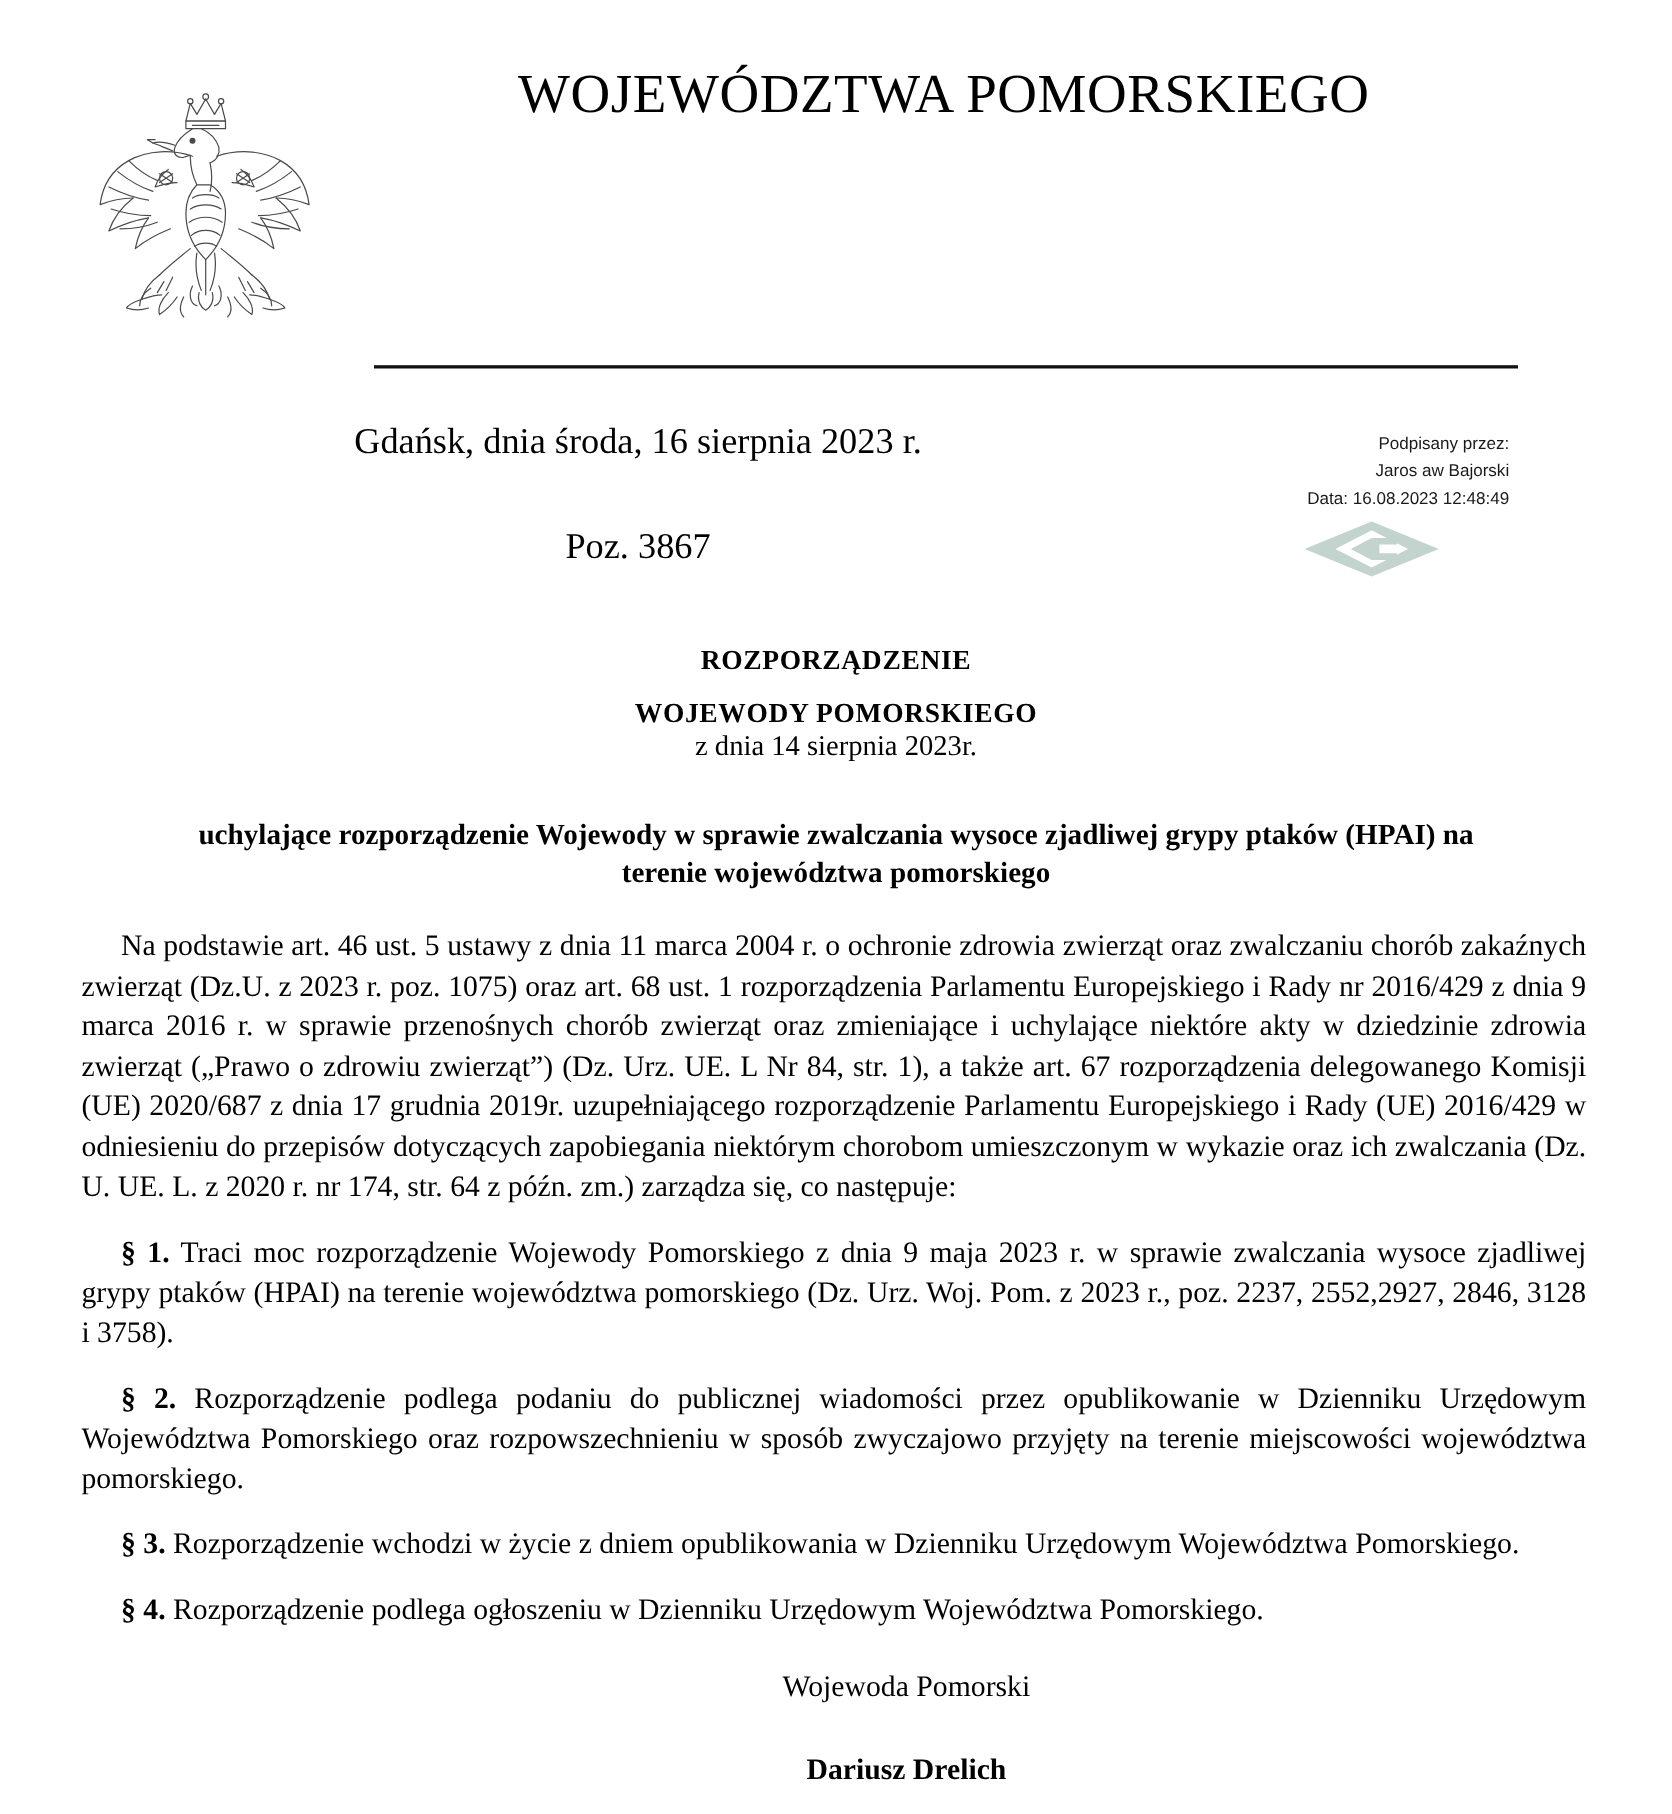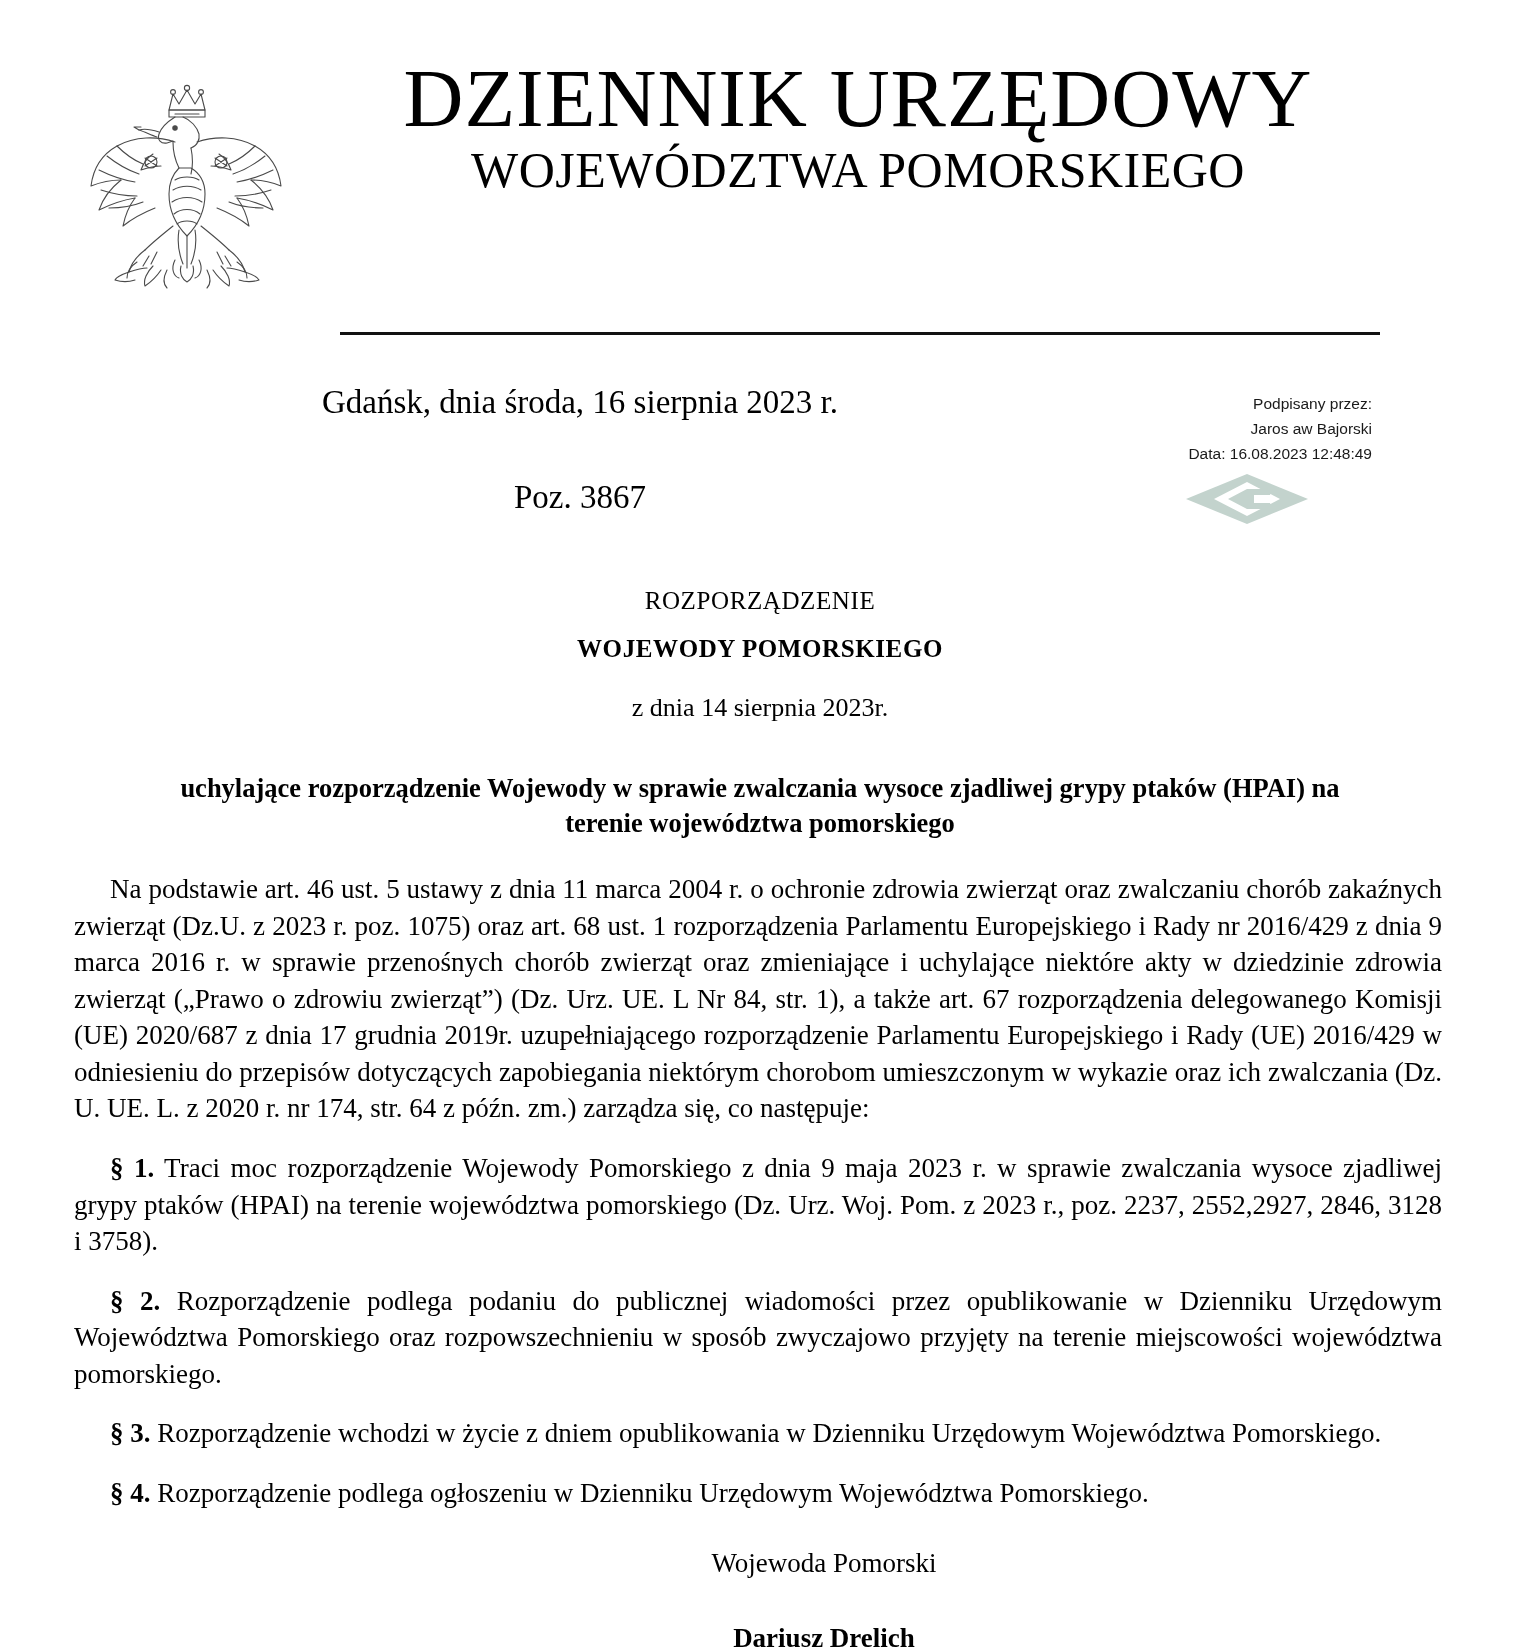--- a/index.html
+++ b/index.html
@@ -111,32 +111,31 @@
   }
 
   
   .act-head {
     text-align: center;
     margin-top: 14px;
     padding: 0 72px;
   }
   .act-kind {
     font-size: 25px;
-    font-weight: normal;
+    font-weight: bold;
     letter-spacing: 0.6px;
   }
   .act-authority {
     font-size: 25px;
     font-weight: bold;
     letter-spacing: 0.6px;
     margin-top: 20px;
   }
   .act-date {
     font-size: 26px;
-    margin-top: 30px;
     font-weight: 400;
   }
   .act-subject {
     font-size: 26.5px;
     font-weight: bold;
     margin: 48px auto 0 auto;
     line-height: 1.32;
     max-width: 1220px;
   }
 
@@ -259,21 +258,20 @@
           <path d="M138 186 L144 196 M130 182 L136 194"></path>
 
           <path d="M66 196 C60 202 56 210 58 216 C64 212 70 206 74 200"></path>
           <path d="M134 196 C140 202 144 210 142 216 C136 212 130 206 126 200"></path>
           <path d="M80 200 C76 208 76 214 80 218"></path>
           <path d="M120 200 C124 208 124 214 120 218"></path>
         </g>
       </svg>
     </div>
     <div class="masthead-titles">
-      <div class="gazette-title">DZIENNIK URZĘDOWY</div>
       <div class="gazette-subtitle">WOJEWÓDZTWA POMORSKIEGO</div>
     </div>
   </div>
 
   <div style="padding:0 72px; margin-top:40px;">
     <div class="masthead-rule-inner"></div>
   </div>
 
   <div class="meta-row">
     <div class="meta-center">

